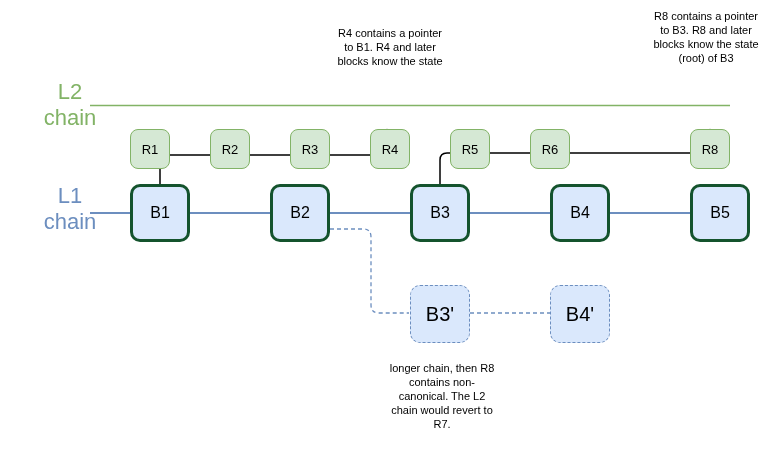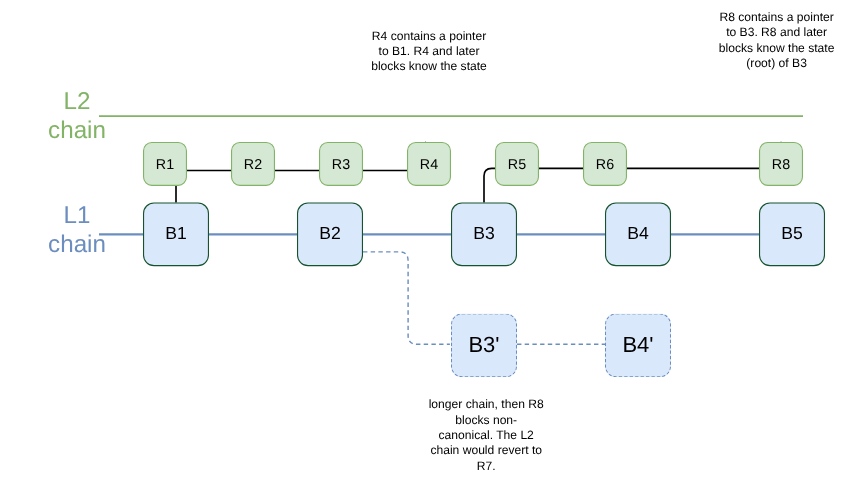--- a/index.html
+++ b/index.html
@@ -40,21 +40,21 @@
     background: #d5e8d4;
     border: 1px solid #82b366;
     border-radius: 8px;
     font-size: 13px;
     margin-top: 44px;
   }
   .block.b {
     top: 184px;
     width: 60px; height: 58px;
     background: #dae8fc;
-    border: 1px solid #14532d;
+    border: 3px solid #14532d;
     border-radius: 10px;
     font-size: 16px;
   }
   .block.fork {
     top: 285px;
     width: 60px; height: 58px;
     background: #dae8fc;
     border: 1px dashed #6c8ebf;
     border-radius: 10px;
     font-size: 20px;
@@ -130,19 +130,19 @@
 
   <div class="note r8">
     <div>R8 contains a pointer</div>
     <div>to B3. R8 and later</div>
     <div>blocks know the state</div>
     <div>(root) of B3</div>
   </div>
 
   <div class="note fork-note">
     <div>longer chain, then R8</div>
-    <div>blocks non-</div>
+    <div>contains non-</div>
     <div>canonical. The L2</div>
     <div>chain would revert to</div>
     <div>R7.</div>
   </div>
 
 </div>
 
 </body></html>

